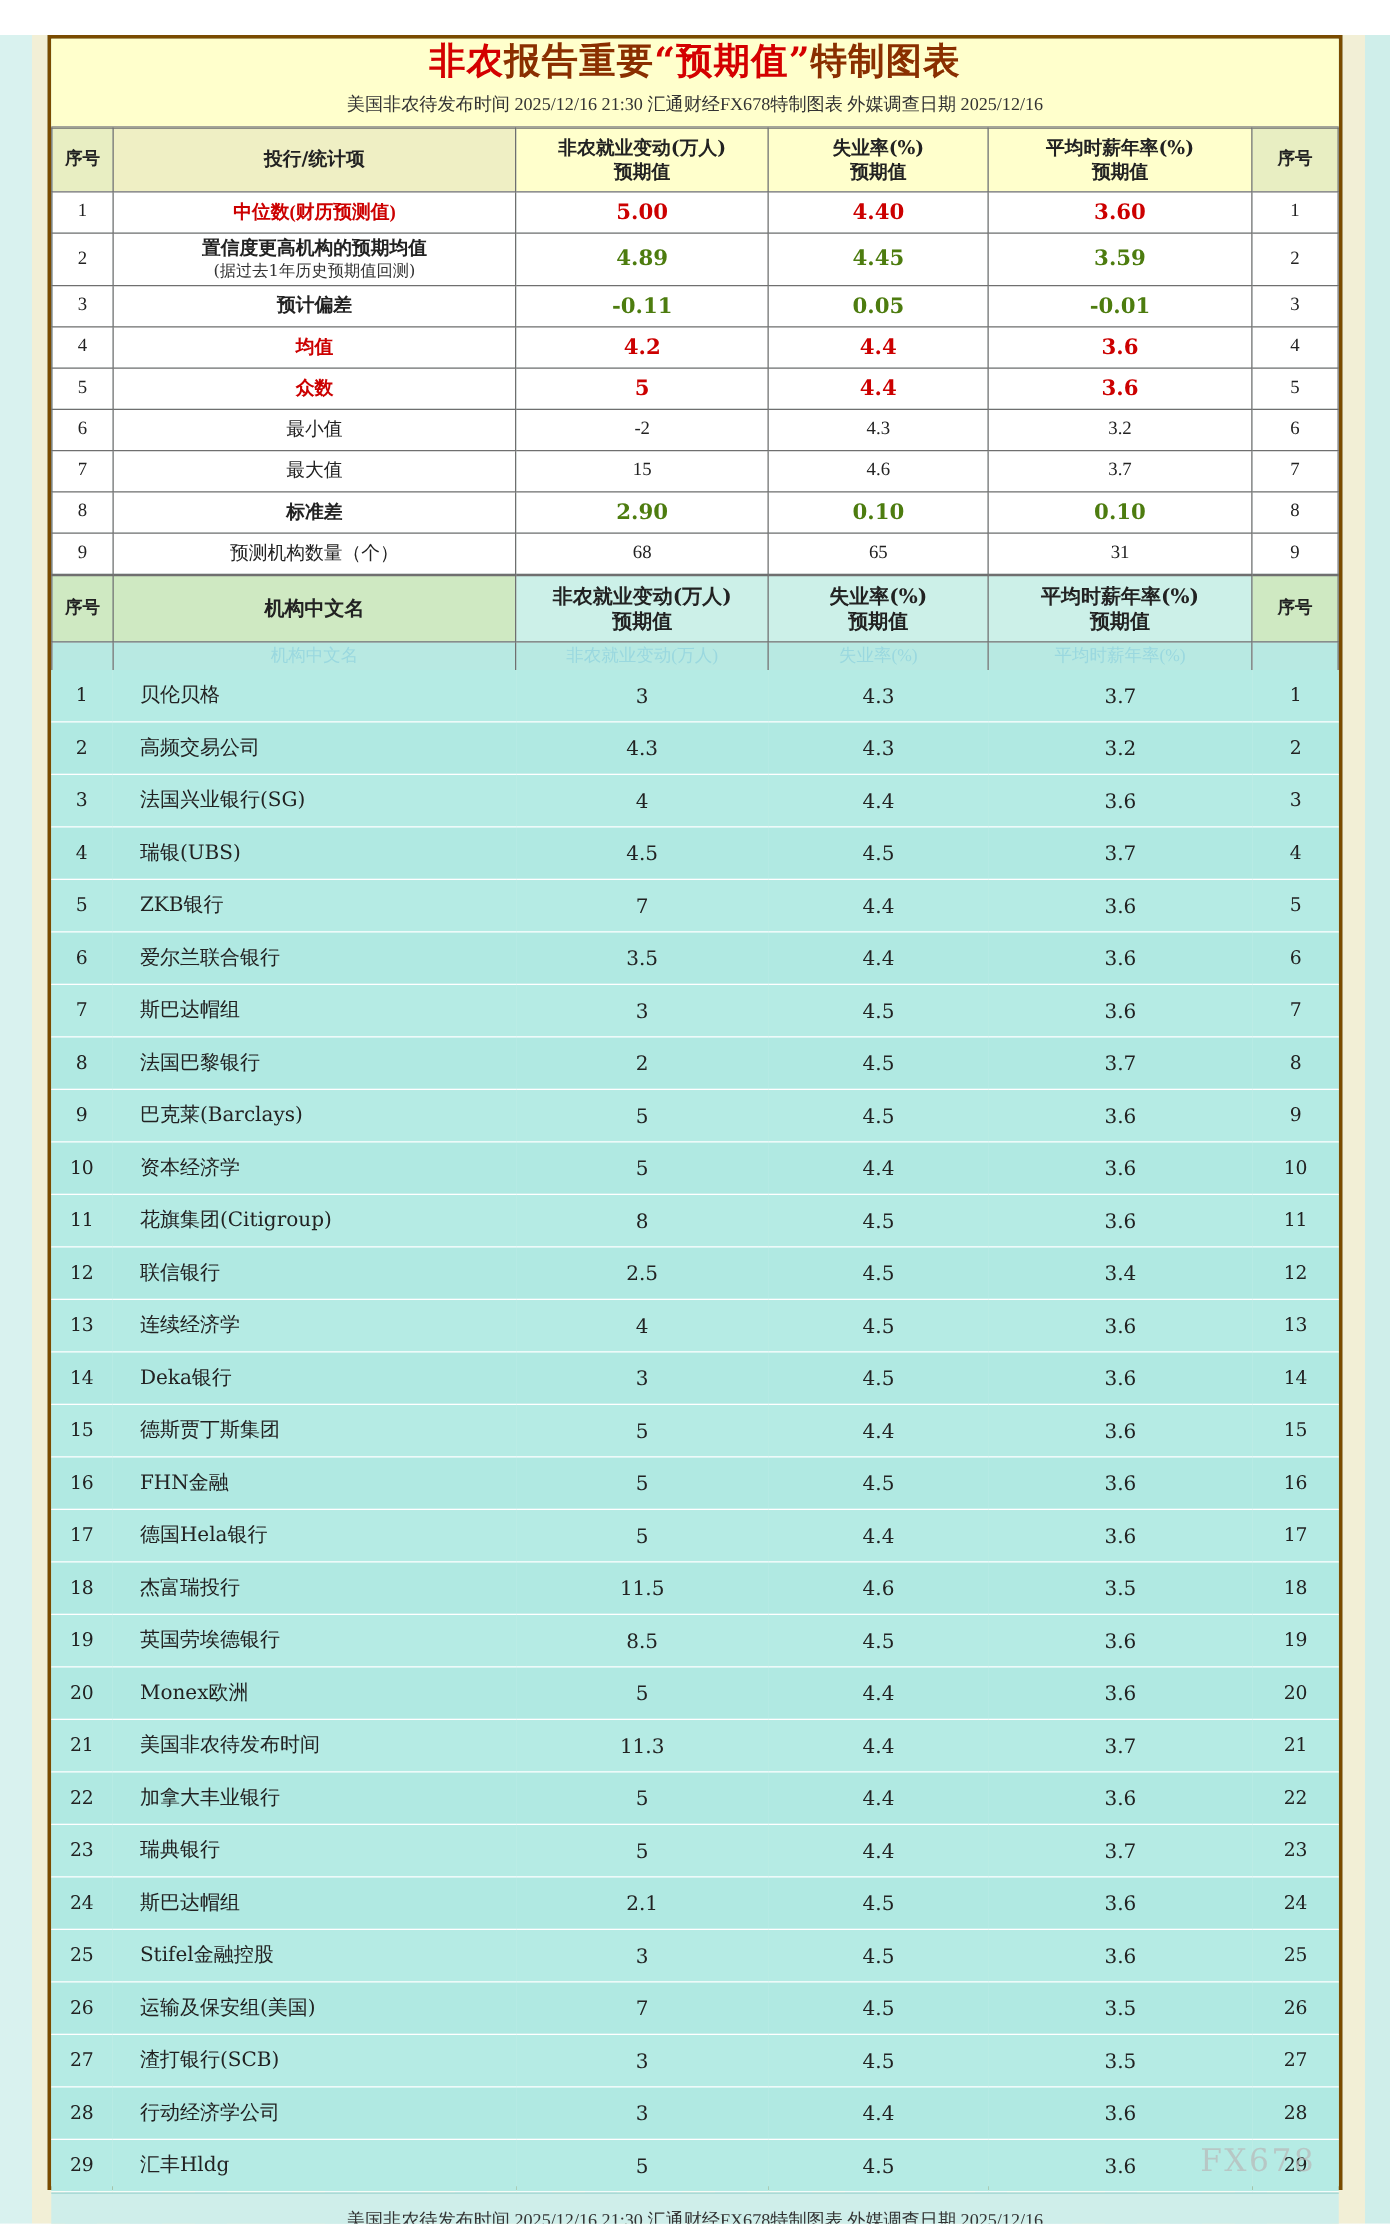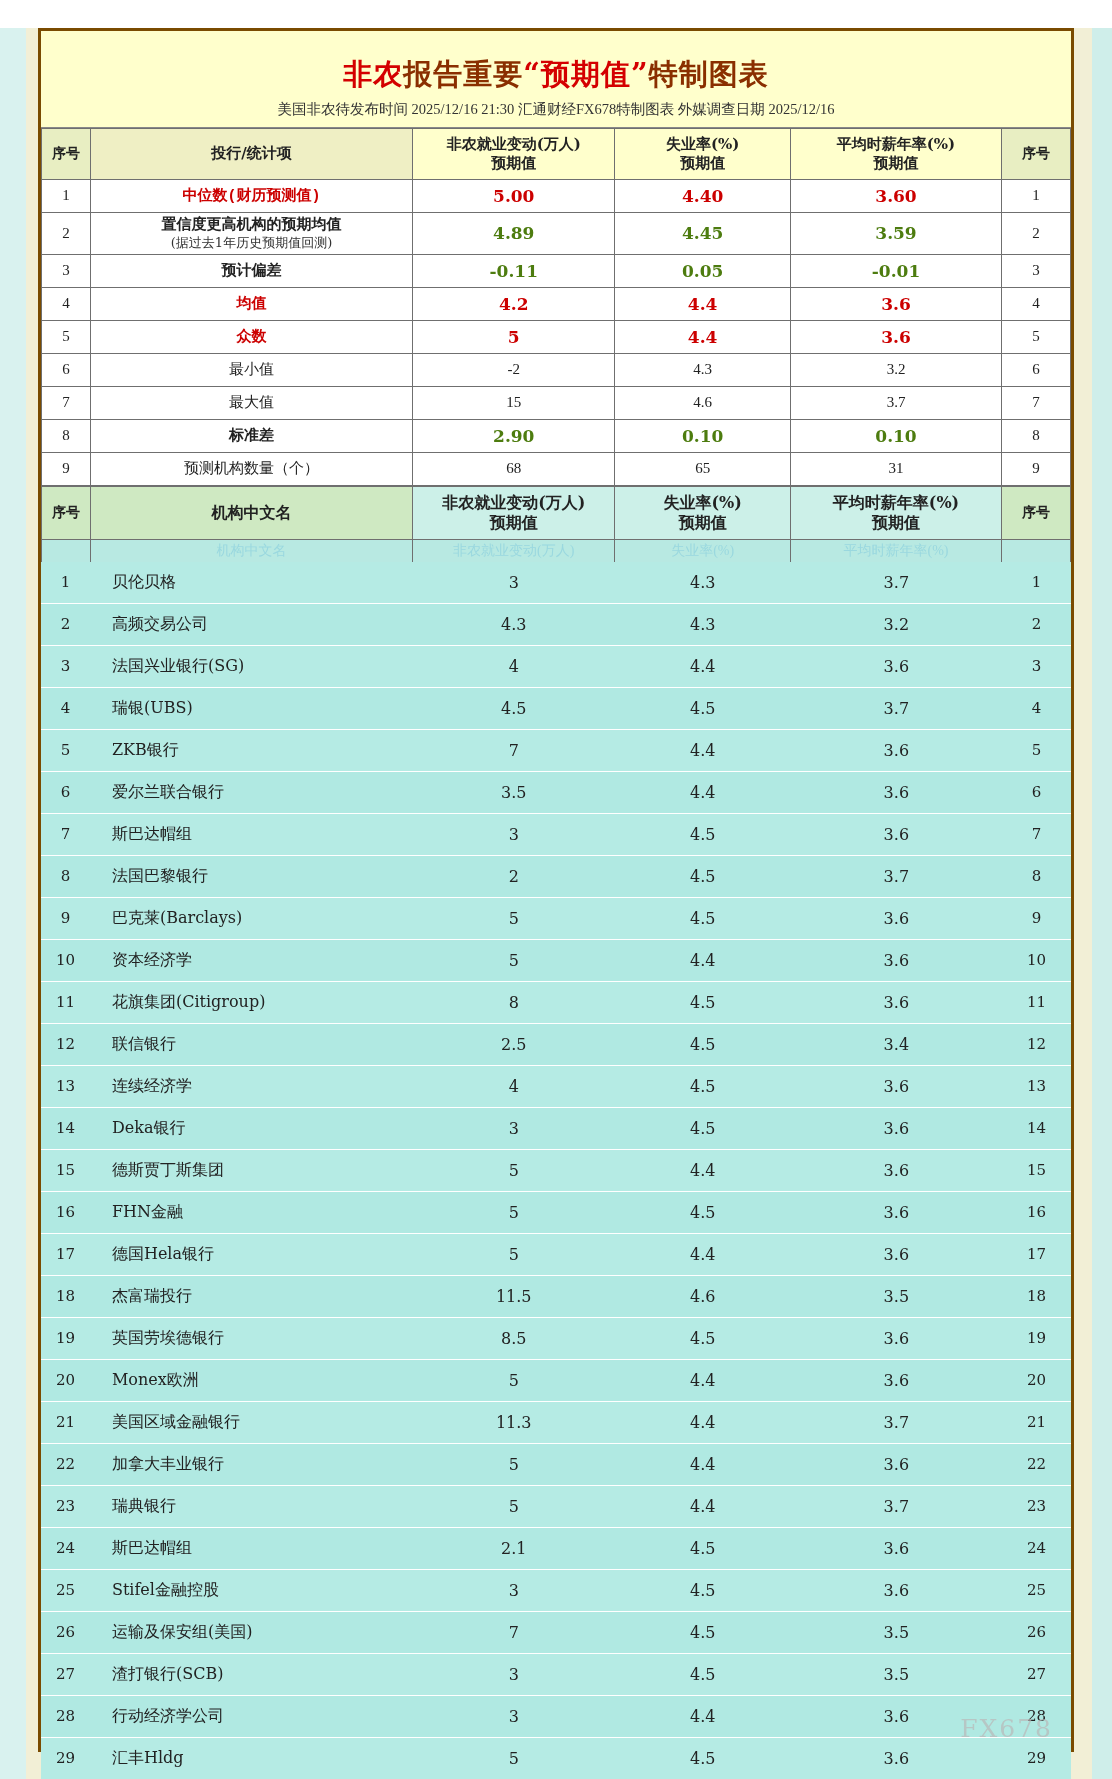--- a/index.html
+++ b/index.html
@@ -44,21 +44,21 @@
   }
   .inner {
     position: absolute;
     inset: 0;
     padding: 0;
   }
   
   .title-block {
     background: #ffffcc;
     border-bottom: 1px solid #888;
-    padding: 26px 0 8px 0;
+    padding: 0 0 8px 0;
     text-align: center;
   }
   .main-title {
     font-family: "DejaVu Serif", serif;
     font-size: 29px;
     font-weight: bold;
     color: #8a2f00;
     letter-spacing: 1px;
     line-height: 1.2;
   }
@@ -106,21 +106,21 @@
     background: #e8eec2;
     font-size: 14px;
   }
   .hdr td.v {
     background: #ffffcc;
   }
   .summary td {
     background: #ffffff;
     height: 28px;
   }
-  .label-red { color: #cc0000; font-weight: bold; font-family: Liberation Mono, monospace; }
+  .label-red { color: #cc0000; font-weight: bold; font-family: Liberation Serif, serif; }
   .label-bold { font-weight: bold; font-family: "DejaVu Serif", serif; }
   .val-red { color: #cc0000; font-weight: bold; font-size: 17px; font-family: "DejaVu Serif", serif; }
   .val-blue { color: #4d7c0f; font-weight: bold; font-size: 17px; font-family: "DejaVu Serif", serif; }
   .val-plain { color: #222; font-size: 15px; }
   .small-note {
     font-size: 13px;
     font-weight: normal;
     display: block;
     color: #333;
   }
@@ -512,21 +512,21 @@
           <tr>
             <td class="sq">20</td>
             <td class="nm">Monex欧洲</td>
             <td>5</td>
             <td>4.4</td>
             <td>3.6</td>
             <td class="sq">20</td>
           </tr>
           <tr>
             <td class="sq">21</td>
-            <td class="nm">美国区域金融银行</td>
+            <td class="nm">美国非农待发布时间</td>
             <td>11.3</td>
             <td>4.4</td>
             <td>3.7</td>
             <td class="sq">21</td>
           </tr>
           <tr>
             <td class="sq">22</td>
             <td class="nm">加拿大丰业银行</td>
             <td>5</td>
             <td>4.4</td>

